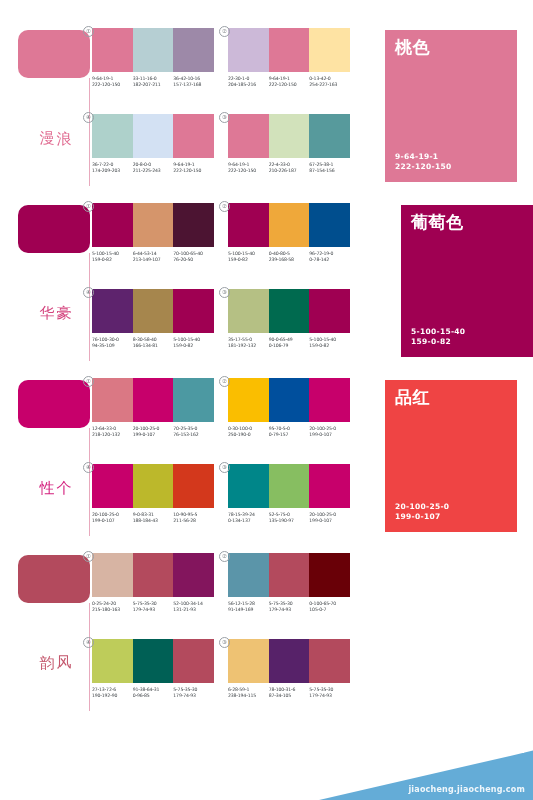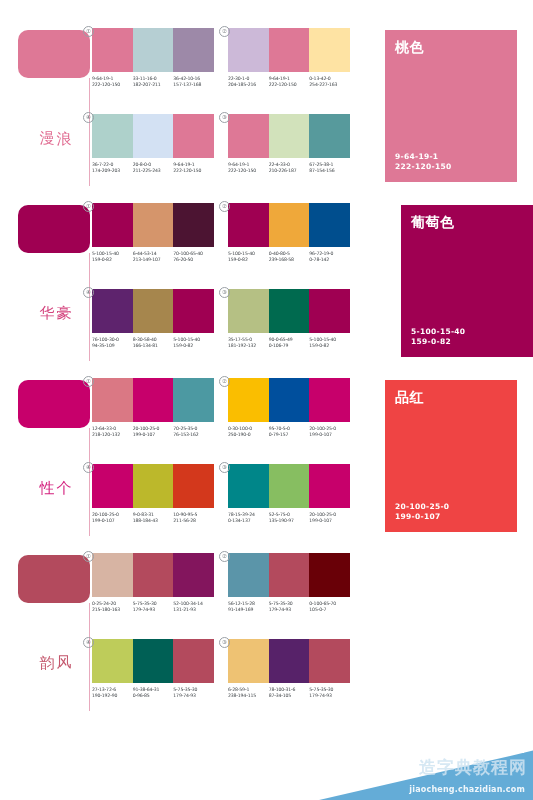--- a/index.html
+++ b/index.html
@@ -76,21 +76,21 @@
 
   
   .panel{
     position:absolute;left:385px;top:6px;
     width:132px;height:152px;
     box-sizing:border-box;
     padding:8px 10px;
   }
   .panel-name{
     color:#ffffff;
-    font-size:14px;line-height:19px;
+    font-size:17px;line-height:19px;
     font-weight:700;
     font-family:"DejaVu Sans",sans-serif;
     letter-spacing:0.5px;
   }
   .panel-codes{
     position:absolute;left:10px;bottom:10px;
     color:#ffffff;
     font-size:7.5px;line-height:10px;
     font-weight:700;
     font-family:"DejaVu Sans",sans-serif;
@@ -554,17 +554,16 @@
                 </div>
               </div>
             </div>
           </div>
         </div>
       </div>
     </div>
 
   <div class="wm-wrap">
     <div class="wm-band"></div>
-    <div class="wm-cn">造字典教程网</div>
     <div class="wm-url">jb51.net</div>
-    <div class="wm-sub">jiaocheng.chazidian.com</div>
+    <div class="wm-sub">jiaocheng.jiaocheng.com</div>
   </div>
 </div>
 
 </body></html>

